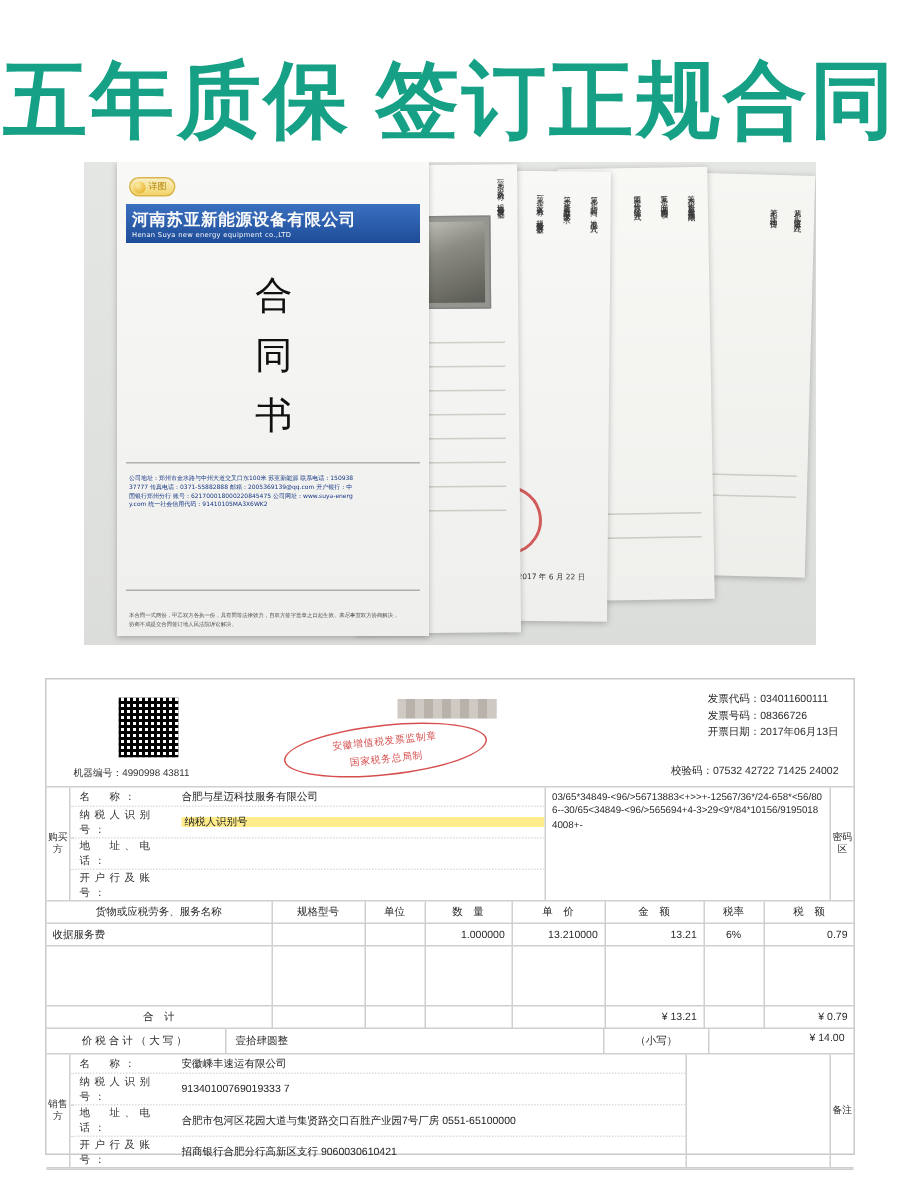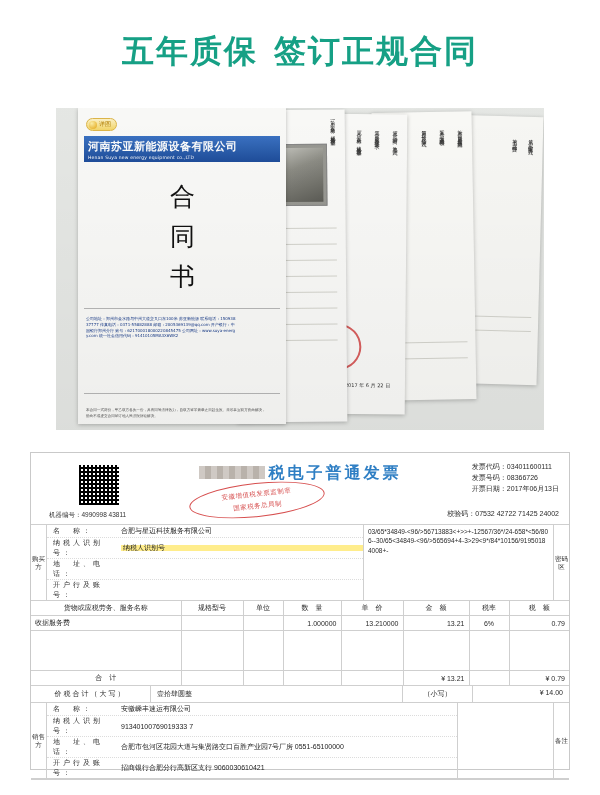--- a/index.html
+++ b/index.html
@@ -16,21 +16,21 @@
     height: 795px;
     background: #ffffff;
   }
 
   
   .headline {
     position: absolute;
     top: 30px; left: 0; width: 600px;
     text-align: center;
     font-family: "DejaVu Sans", sans-serif;
-    font-size: 32px;
+    font-size: 56px;
     font-weight: bold;
     letter-spacing: 2px;
     color: #16a085;
     white-space: nowrap;
   }
   .headline .gap { display: inline-block; width: 16px; }
 
   
   .photo-area {
     position: absolute;
@@ -384,21 +384,21 @@
 
   <div class="invoice">
 
     <div class="inv-top">
       <div class="qr"></div>
       <div class="machine-no">
         <span>机器编号：</span><span>4990998 43811</span>
       </div>
 
       <div class="inv-title">
-        <span class="mosaic"></span><span>税电子普通发票</span>
+        <span class="mosaic"></span>
       </div>
 
       <div class="oval-stamp">
         <span class="l1">安徽增值税发票监制章</span>
         <span class="l2">国家税务总局制</span>
       </div>
 
       <div class="inv-meta">
         <div>
           <span>发票代码：</span><span>034011600111</span>

